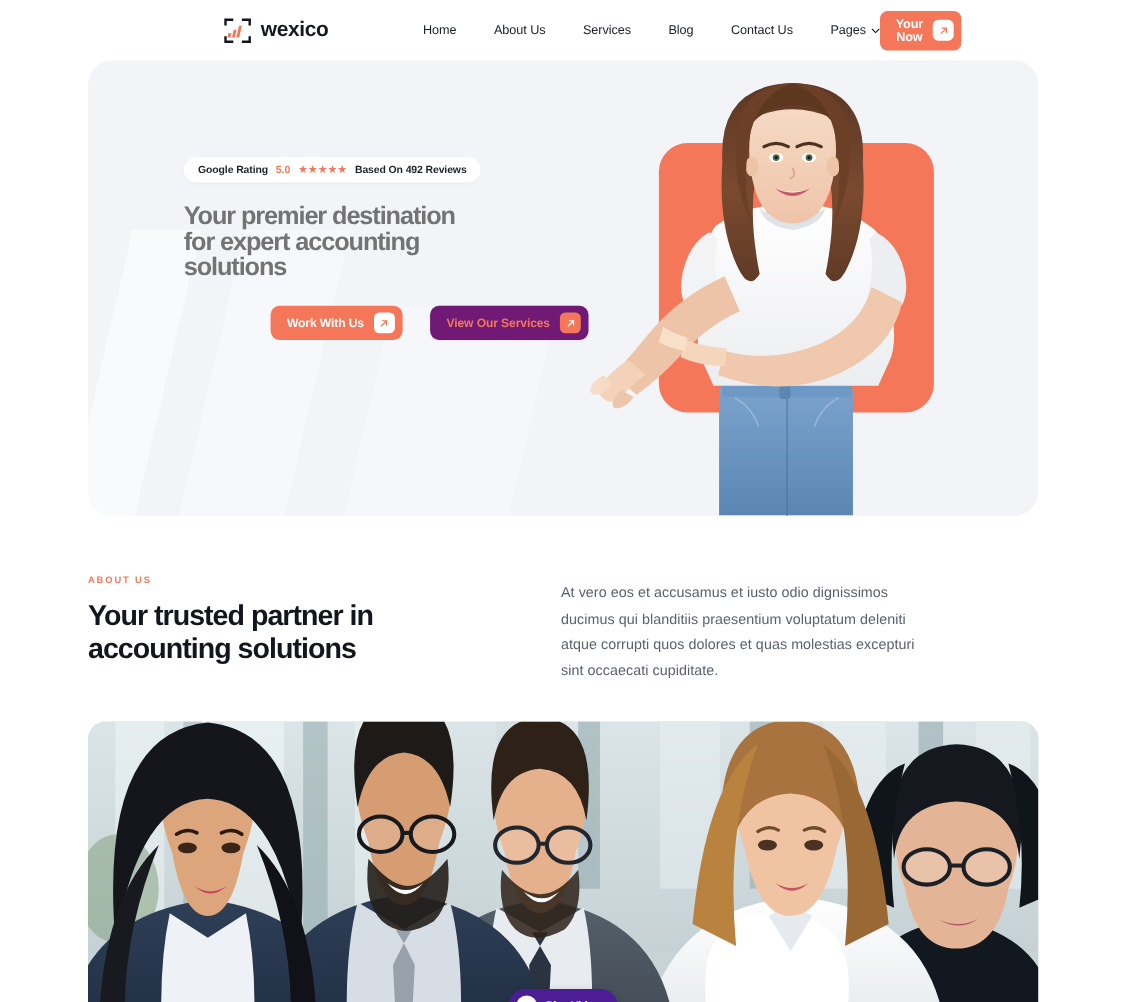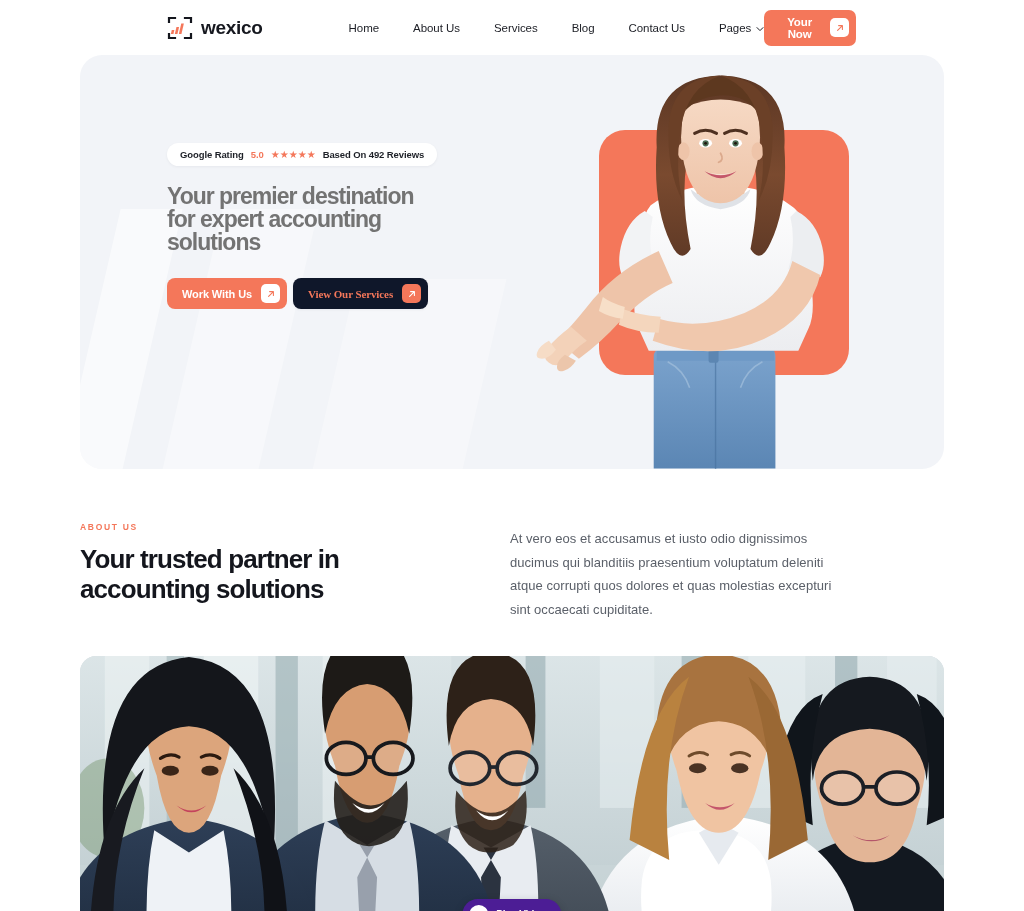--- a/index.html
+++ b/index.html
@@ -12,20 +12,21 @@
   }
 
   
   .header{
     height:55px;
     display:flex;
     align-items:center;
     padding:0 168px 0 167px;
     background:#ffffff;
     position:relative;
+    margin-left:36px;
   }
   .brand{ display:flex; align-items:center; gap:8px; cursor:pointer; }
   .brand-mark{ width:26px; height:24px; position:relative; flex:none; }
   .brand-name{
     font-size:19px; font-weight:bold; letter-spacing:-0.3px; color:#16181f;
   }
   .nav{
     display:flex; align-items:center; gap:34px;
     margin-left:86px;
   }
@@ -90,29 +91,29 @@
     font-size:23px; font-weight:bold; line-height:1.0;
     letter-spacing:-1.0px; color:#737373;
     max-width:330px;
   }
   .hero-title span{ display:block; }
   .hero-text{
     margin-top:22px;
     font-size:9.3px; line-height:1.72; color:#5b6069;
     max-width:320px; letter-spacing:0.05px;
   }
-  .hero-btns{ margin-top:24px; display:flex; gap:6px; }
+  .hero-btns{ margin-top:24px; display:flex; gap:25px;justify-content:flex-end; }
   .btn{
     display:inline-flex; align-items:center; gap:9px;
     border-radius:8px; cursor:pointer; border:none;
     padding:6px 7px 6px 15px;
   }
   .btn-primary{ background:#f4775a; }
   .btn-primary .btn-label{ color:#ffffff; }
-  .btn-ghost{ background:#0f172a; box-shadow:0 1px 3px rgba(20,25,40,0.05);font-family:Liberation Serif, serif; }
+  .btn-ghost{ background:#701a75; box-shadow:0 1px 3px rgba(20,25,40,0.05); }
   .btn-ghost .btn-label{ color:#f4775a; }
   .btn-label{ font-size:11px; font-weight:bold; letter-spacing:-0.1px; white-space:nowrap;}
 
   .hero-right{ position:relative; flex:1; }
   .orange-card{
     position:absolute; left:64px; top:75px;
     width:250px; height:245px;
     background:#f4775a; border-radius:26px;
   }
 

